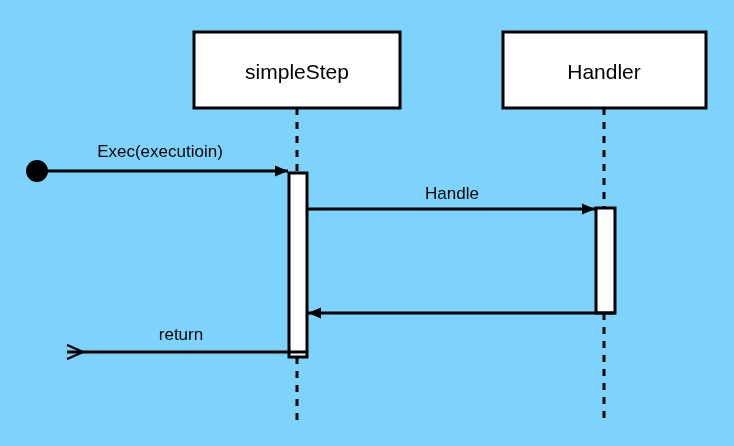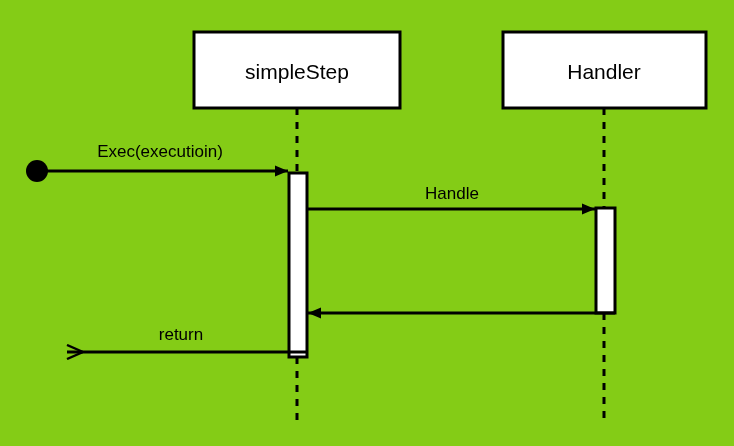--- a/index.html
+++ b/index.html
@@ -11,21 +11,21 @@
   body {
     width: 734px;
     height: 446px;
     font-family: "Liberation Sans", sans-serif;
     overflow: hidden;
   }
   #diagram-root {
     position: relative;
     width: 734px;
     height: 446px;
-    background: #84cc16;
+    background: #7dd3fc;
   }
   #diagram-svg {
     position: absolute;
     top: 0;
     left: 0;
     width: 734px;
     height: 446px;
     display: block;
   }
   .participant-label {

